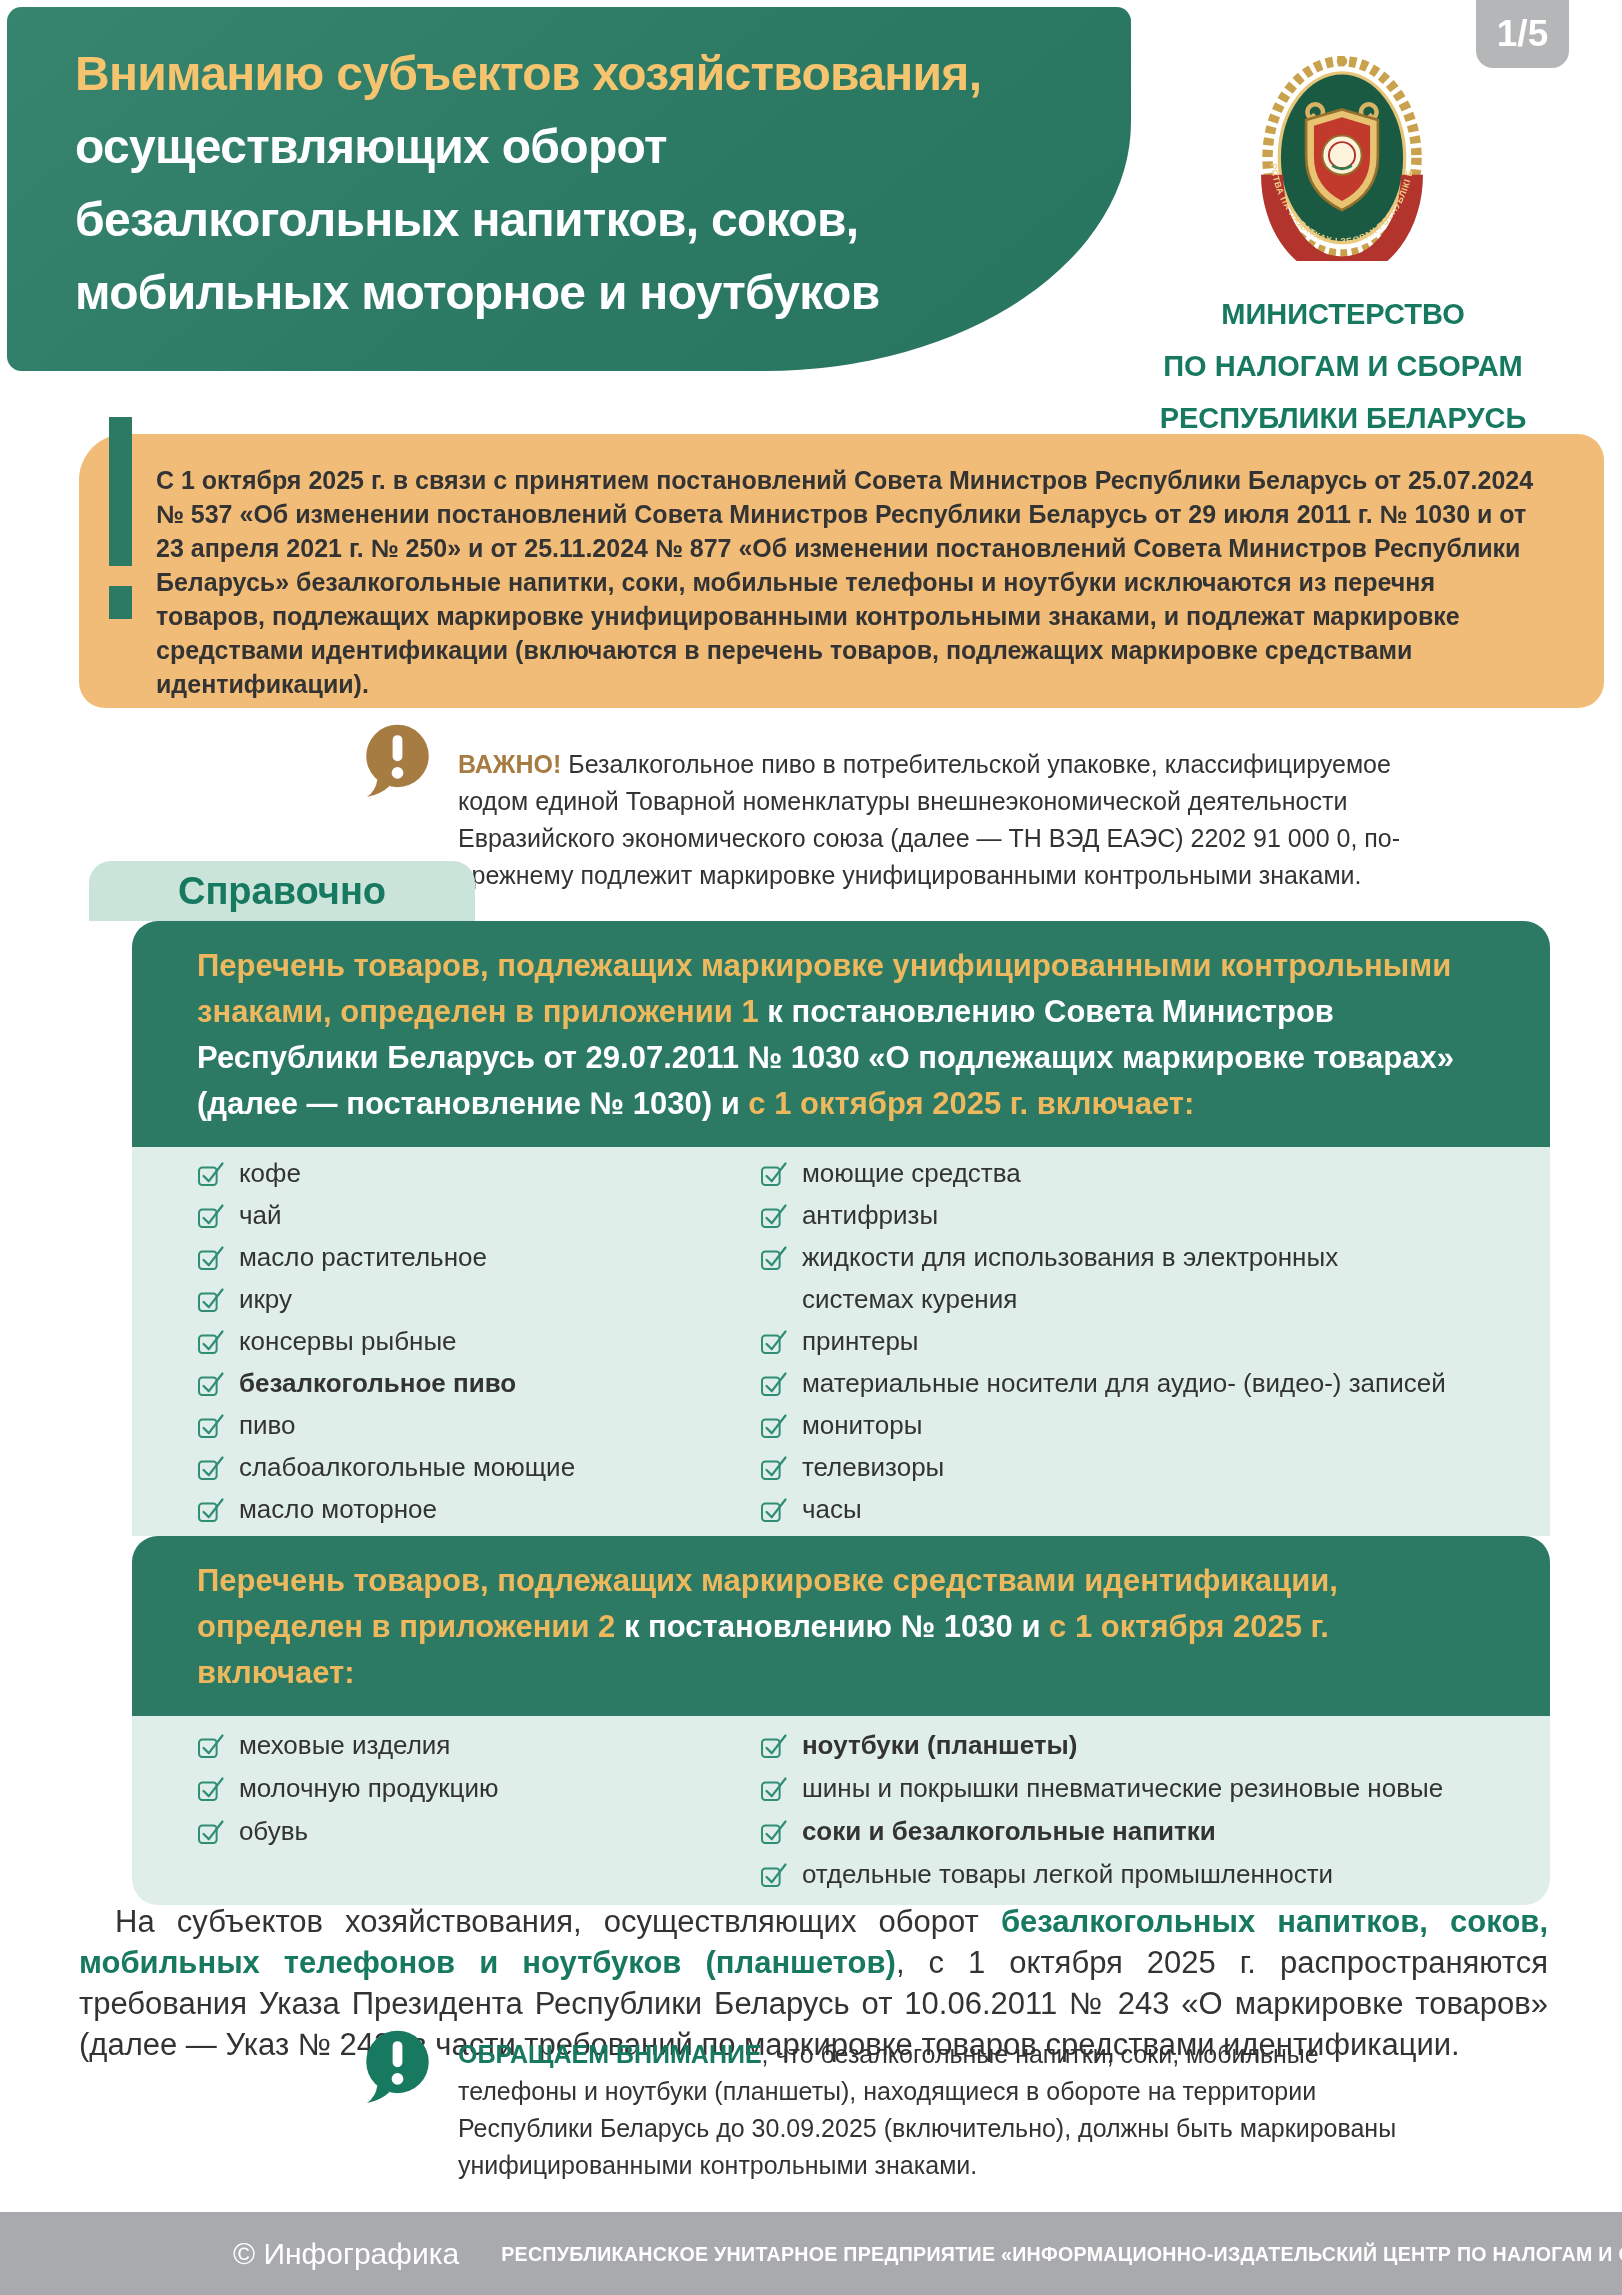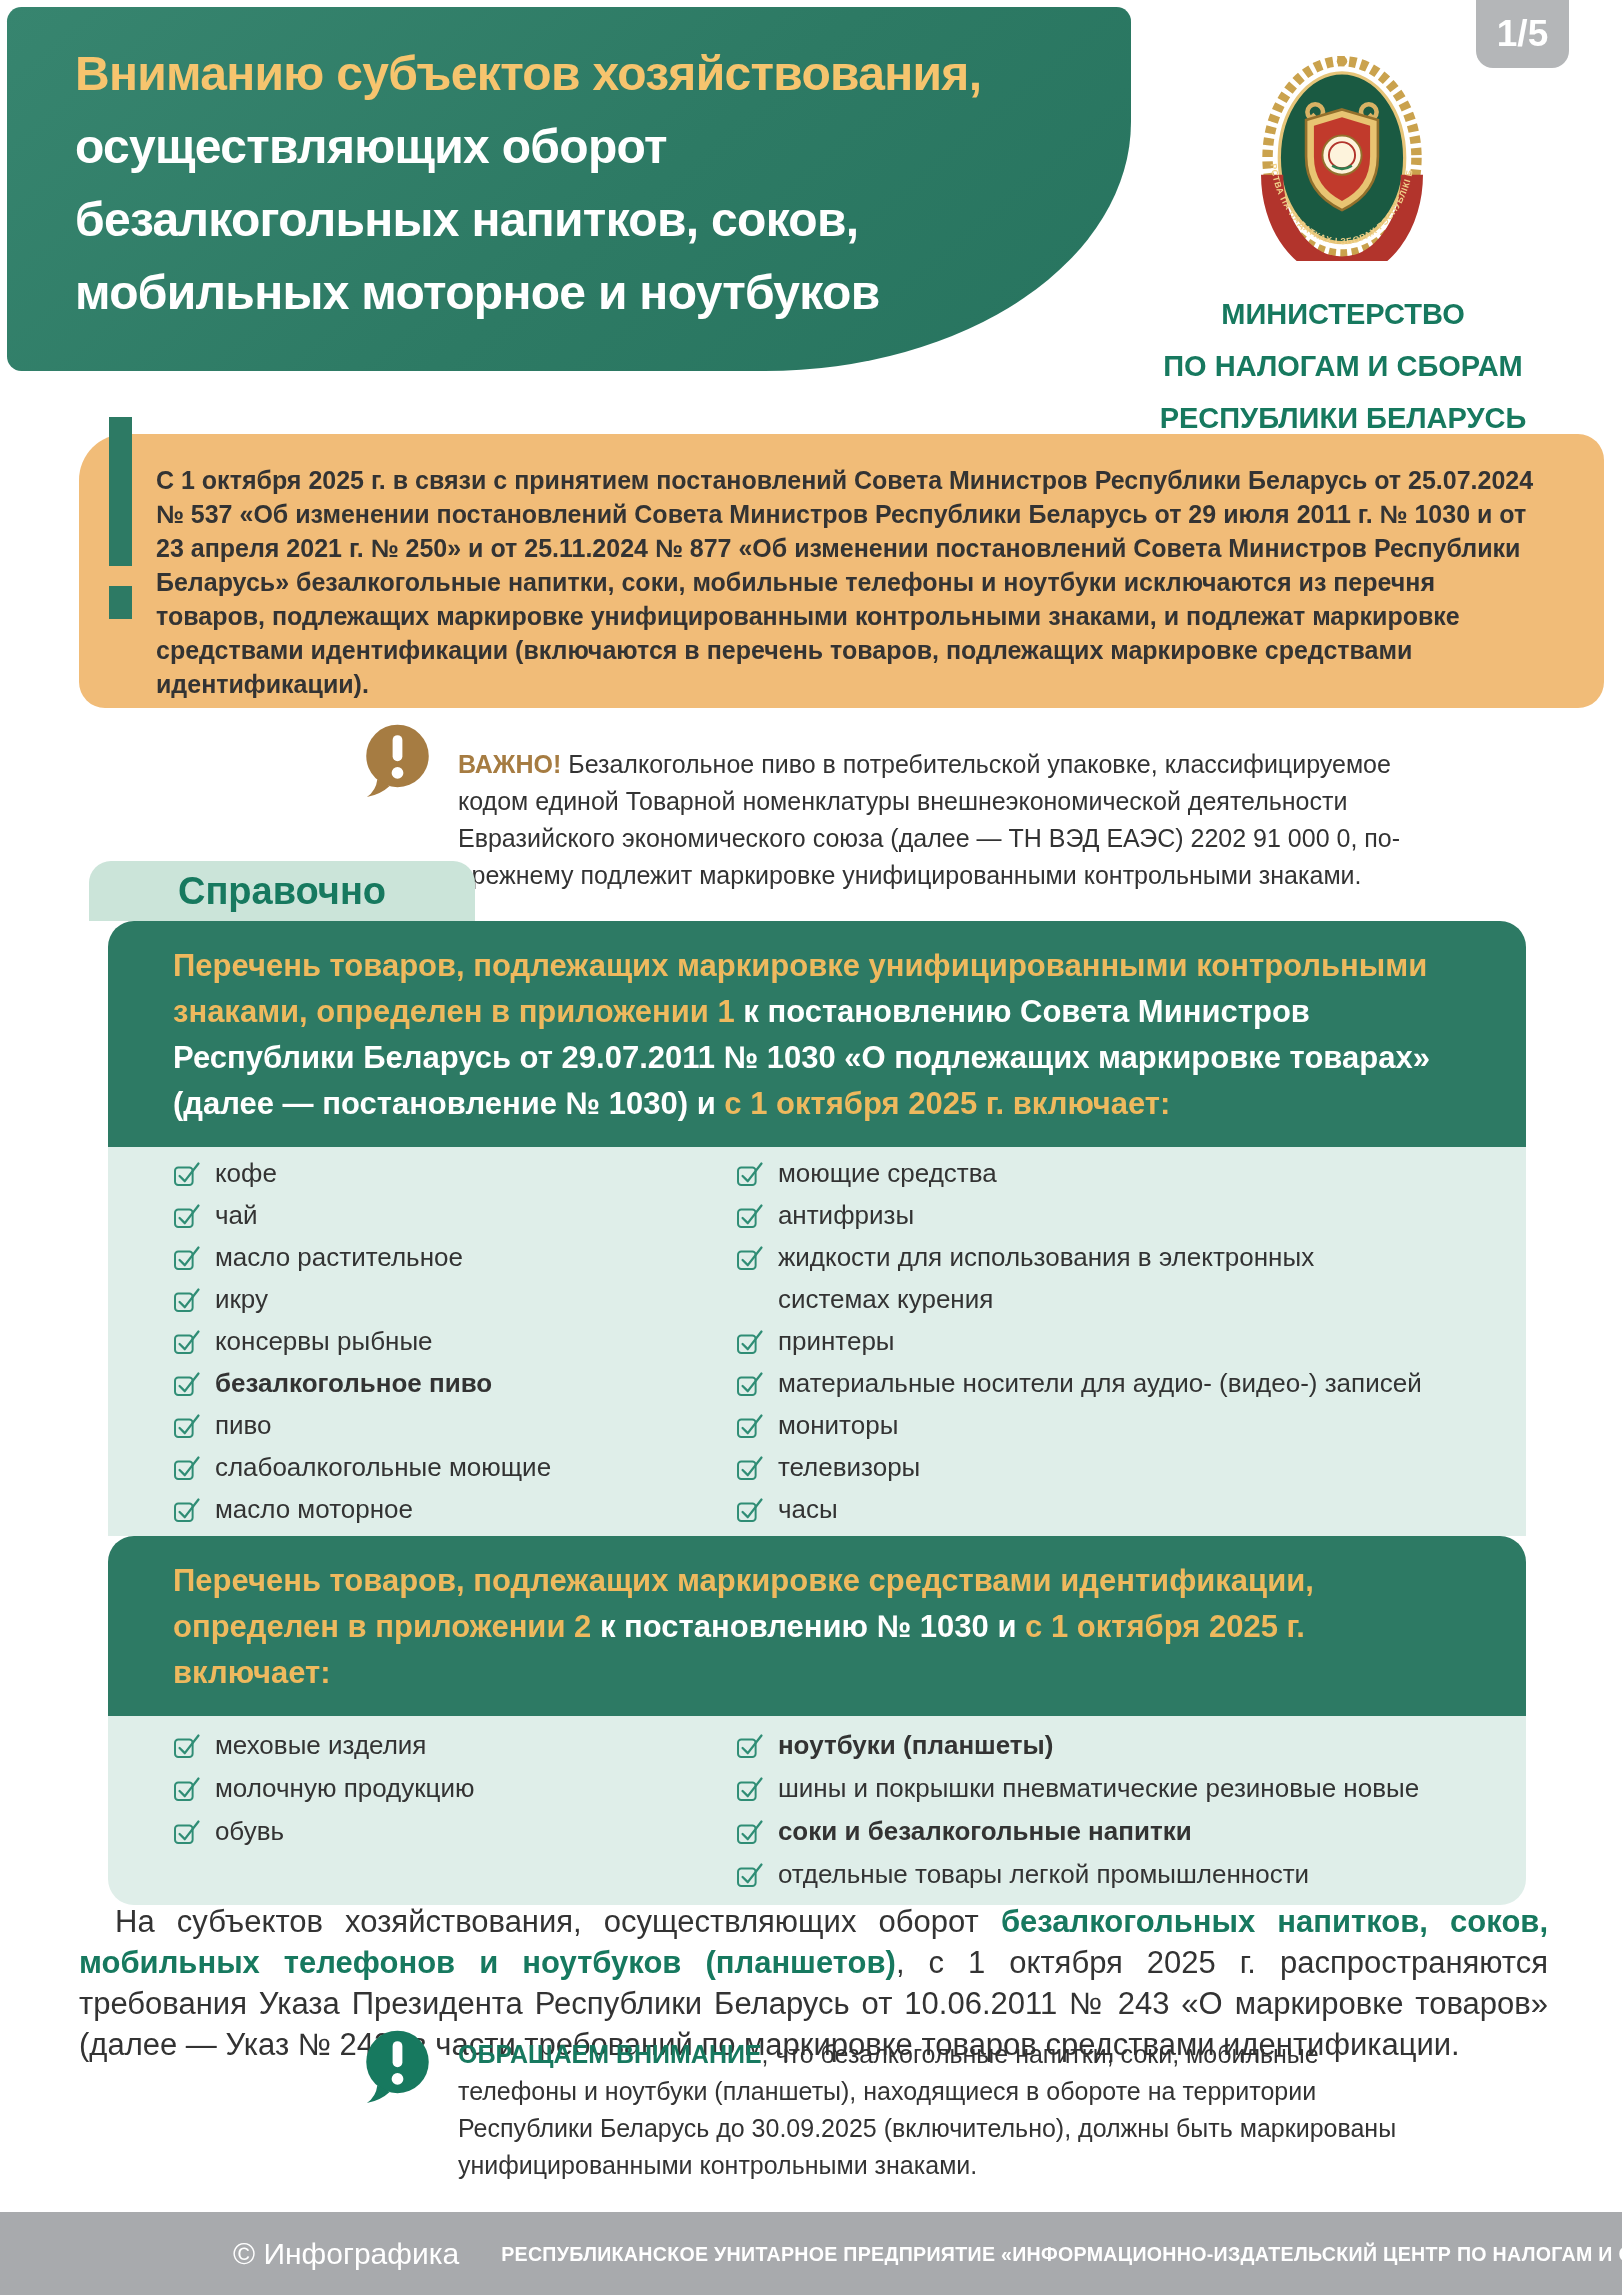--- a/index.html
+++ b/index.html
@@ -38,21 +38,21 @@
   .bubble{display:block;}
   .note-icon1{position:absolute;left:363px;top:723px;color:var(--brown);}
   .note-icon2{position:absolute;left:363px;top:2029px;color:var(--teal);}
   .note1{position:absolute;left:458px;top:746px;width:982px;font-size:25px;line-height:37px;color:#333;}
   .note2{position:absolute;left:458px;top:2036px;width:982px;font-size:25px;line-height:37px;color:#333;}
 
   
   .tab{position:absolute;left:89px;top:861px;width:386px;height:60px;background:var(--tabmint);
        border-radius:22px 22px 0 0;display:flex;align-items:center;justify-content:center;
        font-size:38px;font-weight:700;color:var(--teal);}
-  .panel{position:absolute;left:60px;top:921px;width:1418px;padding-left:48px;}
+  .panel{position:absolute;left:84px;top:921px;width:1418px;padding-left:48px;}
   .ph{background:var(--banner);padding:22px 79px 19.6px 65px;box-sizing:border-box;
       font-size:31px;font-weight:700;line-height:46px;}
   .ph .c-accent{color:var(--gaccent);}
   .ph1{border-radius:26px 26px 0 0;min-height:209px;}
   .ph2{border-radius:26px 26px 0 0;min-height:148px;}
   .mint{background:var(--mint);}
   .mint1{padding:5.2px 26px 6.5px 65px;}
   .mint2{padding:7.9px 26px 9.2px 65px;border-radius:0 0 26px 26px;}
   .cols{display:flex;}
   ul.checklist{list-style:none;margin:0;padding:0;}

